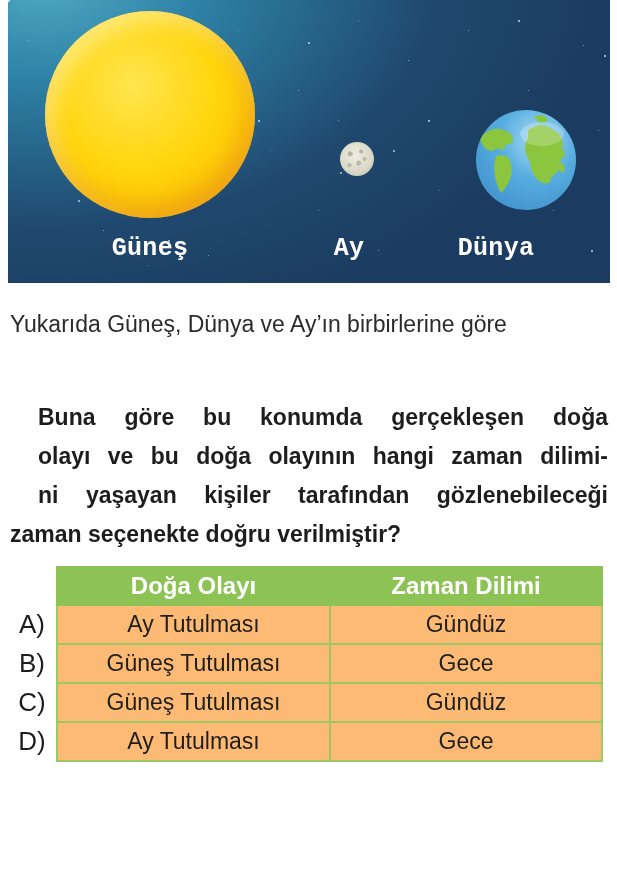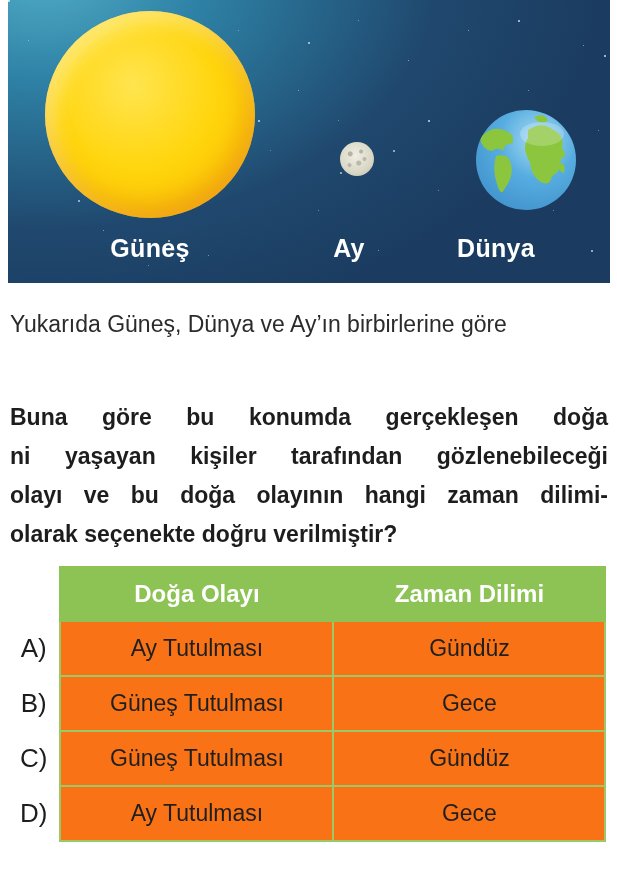--- a/index.html
+++ b/index.html
@@ -61,40 +61,40 @@
       radial-gradient(circle 3px at 30% 35%, rgba(170,168,148,.8) 0 2px, transparent 3px),
       radial-gradient(circle 2px at 62% 28%, rgba(170,168,148,.8) 0 1.5px, transparent 2.5px),
       radial-gradient(circle 3px at 55% 62%, rgba(170,168,148,.7) 0 2px, transparent 3px),
       radial-gradient(circle 2px at 28% 68%, rgba(170,168,148,.7) 0 1.5px, transparent 2.5px),
       radial-gradient(circle 2px at 72% 50%, rgba(170,168,148,.7) 0 1.5px, transparent 2.5px),
       radial-gradient(circle at 45% 40%, #F0EEE4 0%, #D9D7C6 60%, #BDBBA8 100%);
   }
   .earth{position:absolute;left:468px;top:110px;width:100px;height:100px;}
   .figure-label{
     position:absolute;top:234px;transform:translateX(-50%);
-    color:#ffffff;font-weight:bold;font-size:25px;letter-spacing:.3px;
+    color:#ffffff;font-weight:bold;font-size:25px;letter-spacing:.3px;font-family:Liberation Mono, monospace;
   }
   .lbl-sun{left:142px;} .lbl-moon{left:341px;} .lbl-earth{left:488px;}
   
   .textblock{position:absolute;left:10px;width:598px;font-size:23px;line-height:39px;}
   .intro{top:305px;font-weight:normal;color:#2b2b2b;}
   .prompt{top:398px;font-weight:bold;color:#1d1d1d;}
-  .jline{text-align:justify;text-align-last:justify;}
+  .jline{text-align:justify;text-align-last:justify;margin-left:28px;}
   
   .answers{position:absolute;left:8px;top:566px;border-collapse:collapse;table-layout:fixed;}
-  .answers td,.answers th{height:38px;padding:12px;text-align:center;vertical-align:middle;}
+  .answers td,.answers th{height:38px;padding:4px;text-align:center;vertical-align:middle;}
   .answers col.c-letter{width:49px;}
   .answers col.c-event{width:273px;}
   .answers col.c-time{width:272px;}
   .answers th{
     background:var(--green);color:#ffffff;font-weight:bold;font-size:24px;
     border:2px solid var(--green);
   }
   .answers th.h2{border-left:2px solid #000000;}
-  .answers td.data{border:2px solid var(--green-border);font-size:23px;color:#1f1f1f;background:#f97316;text-align:center;}
+  .answers td.data{border:2px solid var(--green-border);font-size:23px;color:#1f1f1f;background:#fdba74;text-align:center;}
   .answers td.letter{border:none;font-size:26px;color:#1d1d1d;background:#ffffff;font-weight:normal;}
 </style>
 </head>
 <body>
 
 <div class="figure">
   <div class="stars"></div>
   <div class="sun"></div>
   <div class="moon"></div>
   <svg class="earth" viewBox="0 0 100 100">
@@ -122,23 +122,23 @@
   <span class="figure-label lbl-moon">Ay</span>
   <span class="figure-label lbl-earth">Dünya</span>
 </div>
 
 <div class="textblock intro">
   <div>Yukarıda Güneş, Dünya ve Ay’ın birbirlerine göre</div>
 </div>
 
 <div class="textblock prompt">
   <div class="jline">Buna göre bu konumda gerçekleşen doğa</div>
+  <div class="jline">olayı ve bu doğa olayının hangi zaman dilimi-</div>
   <div class="jline">ni yaşayan kişiler tarafından gözlenebileceği</div>
-  <div class="jline">olayı ve bu doğa olayının hangi zaman dilimi-</div>
-  <div>olarak seçenekte doğru verilmiştir?</div>
+  <div>zaman seçenekte doğru verilmiştir?</div>
 </div>
 
 <table class="answers">
   <colgroup>
       <col class="c-letter">
       <col class="c-event">
       <col class="c-time">
     </colgroup>
   <tbody>
       <tr>

